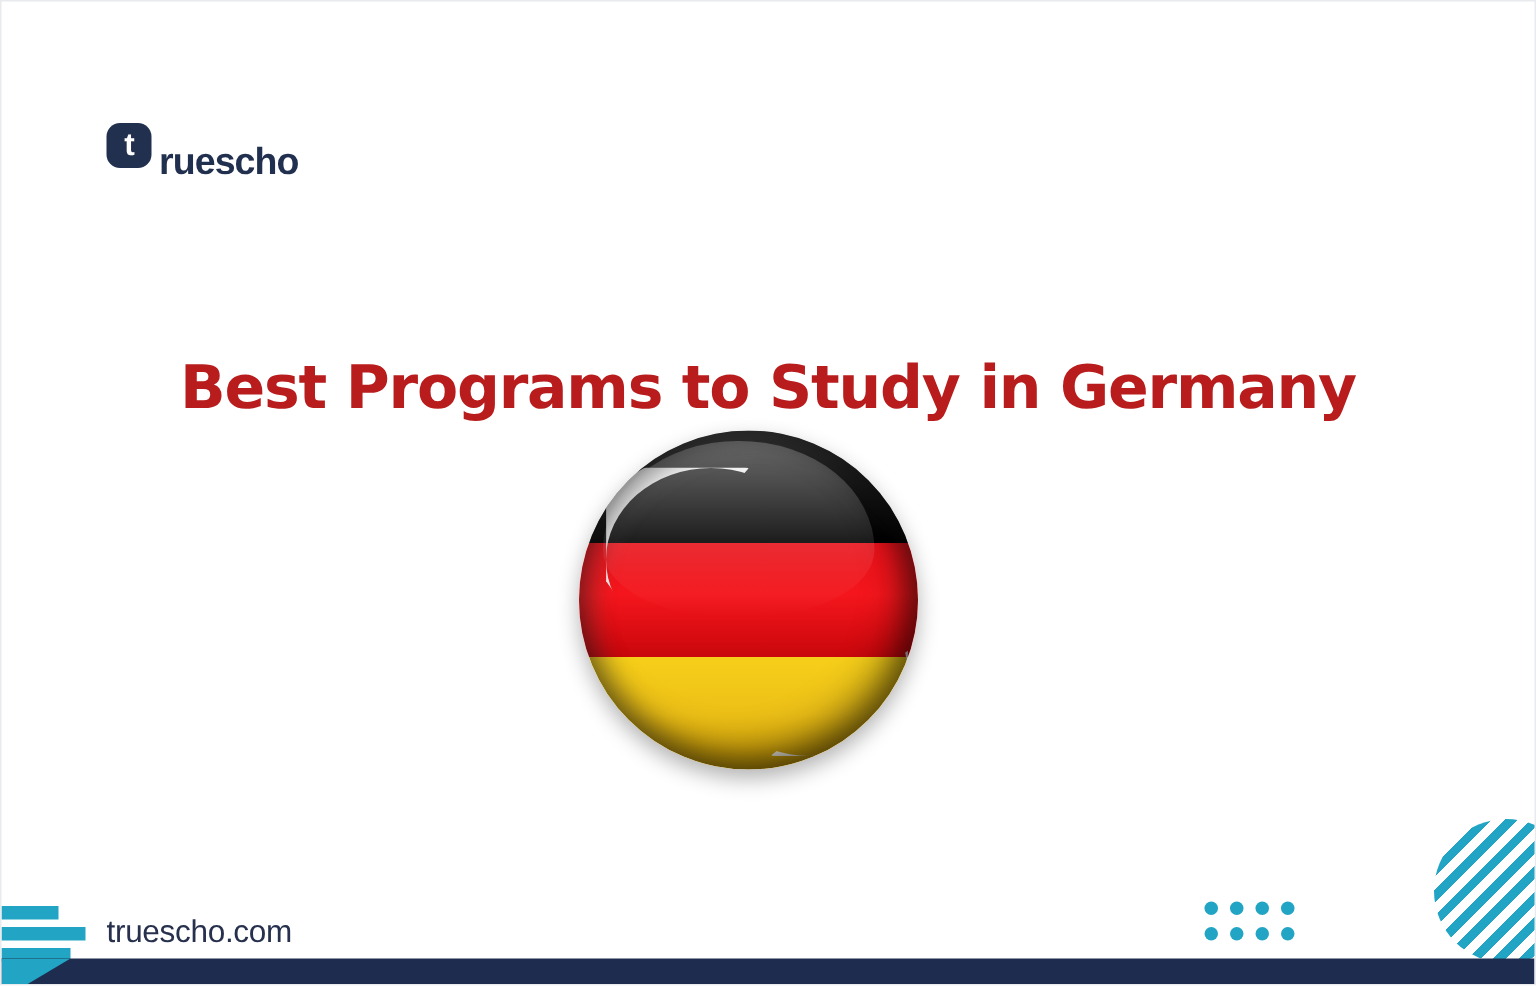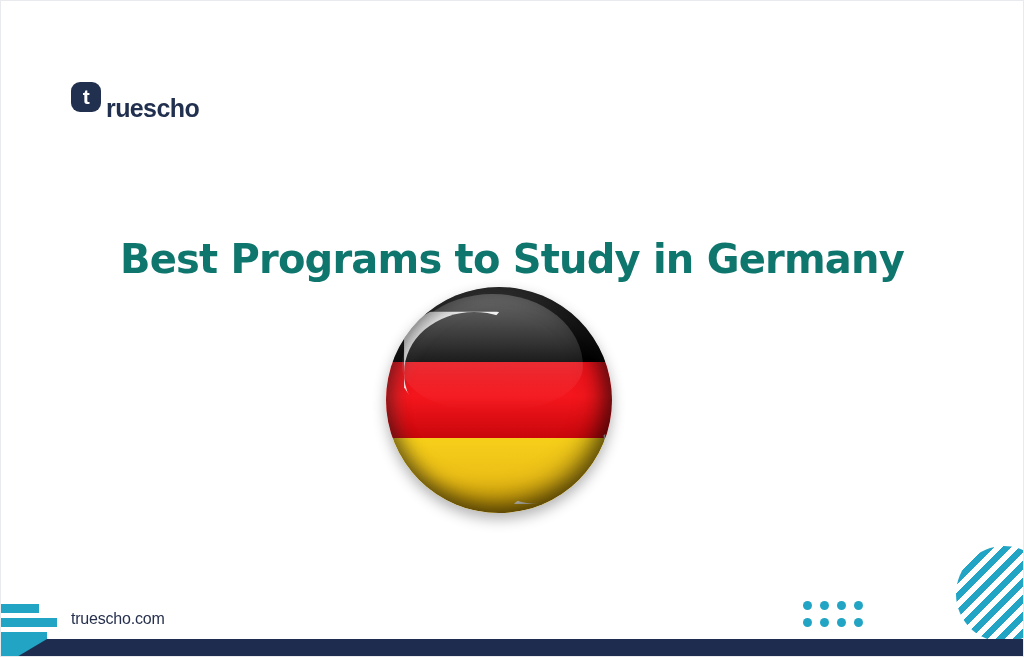--- a/index.html
+++ b/index.html
@@ -60,21 +60,21 @@
     margin-top: 23px;
   }
 
   
   .headline {
     position: absolute;
     left: 0;
     right: 0;
     top: 209px;
     text-align: center;
-    color: #0f766e;
+    color: #b91c1c;
     font-family: "DejaVu Sans", sans-serif;
     font-size: 40px;
     font-weight: bold;
     letter-spacing: -0.8px;
     line-height: 1.1;
   }
 
   
   .orb-wrap {
     position: absolute;
@@ -174,21 +174,21 @@
   .corner-bar.b1 { width: 38px; }
   .corner-bar.b2 { width: 56px; }
   .corner-bar.b3 { width: 46px; }
 
   
   .footer-url {
     position: absolute;
     left: 70px;
     top: 610px;
     color: #27314e;
-    font-size: 16px;
+    font-size: 21px;
     letter-spacing: -0.2px;
     line-height: 1;
   }
 
   
   .dot-grid {
     position: absolute;
     left: 802px;
     top: 600px;
     display: grid;

